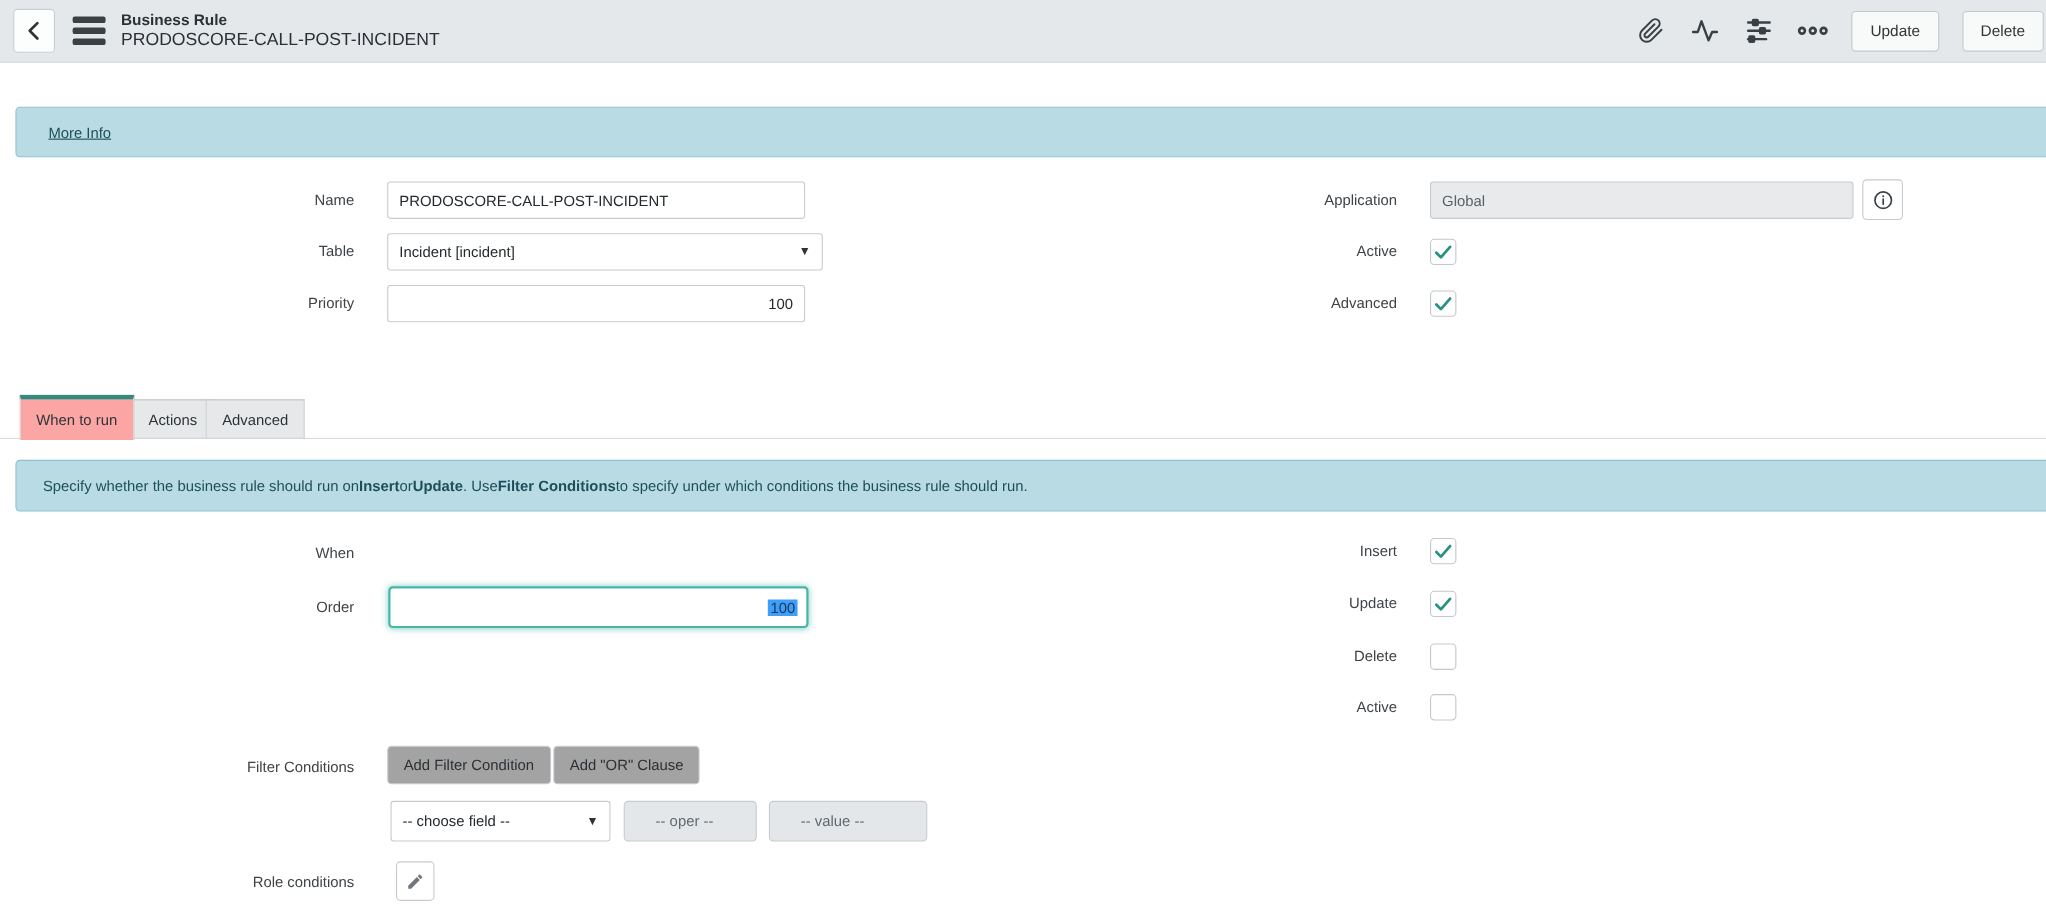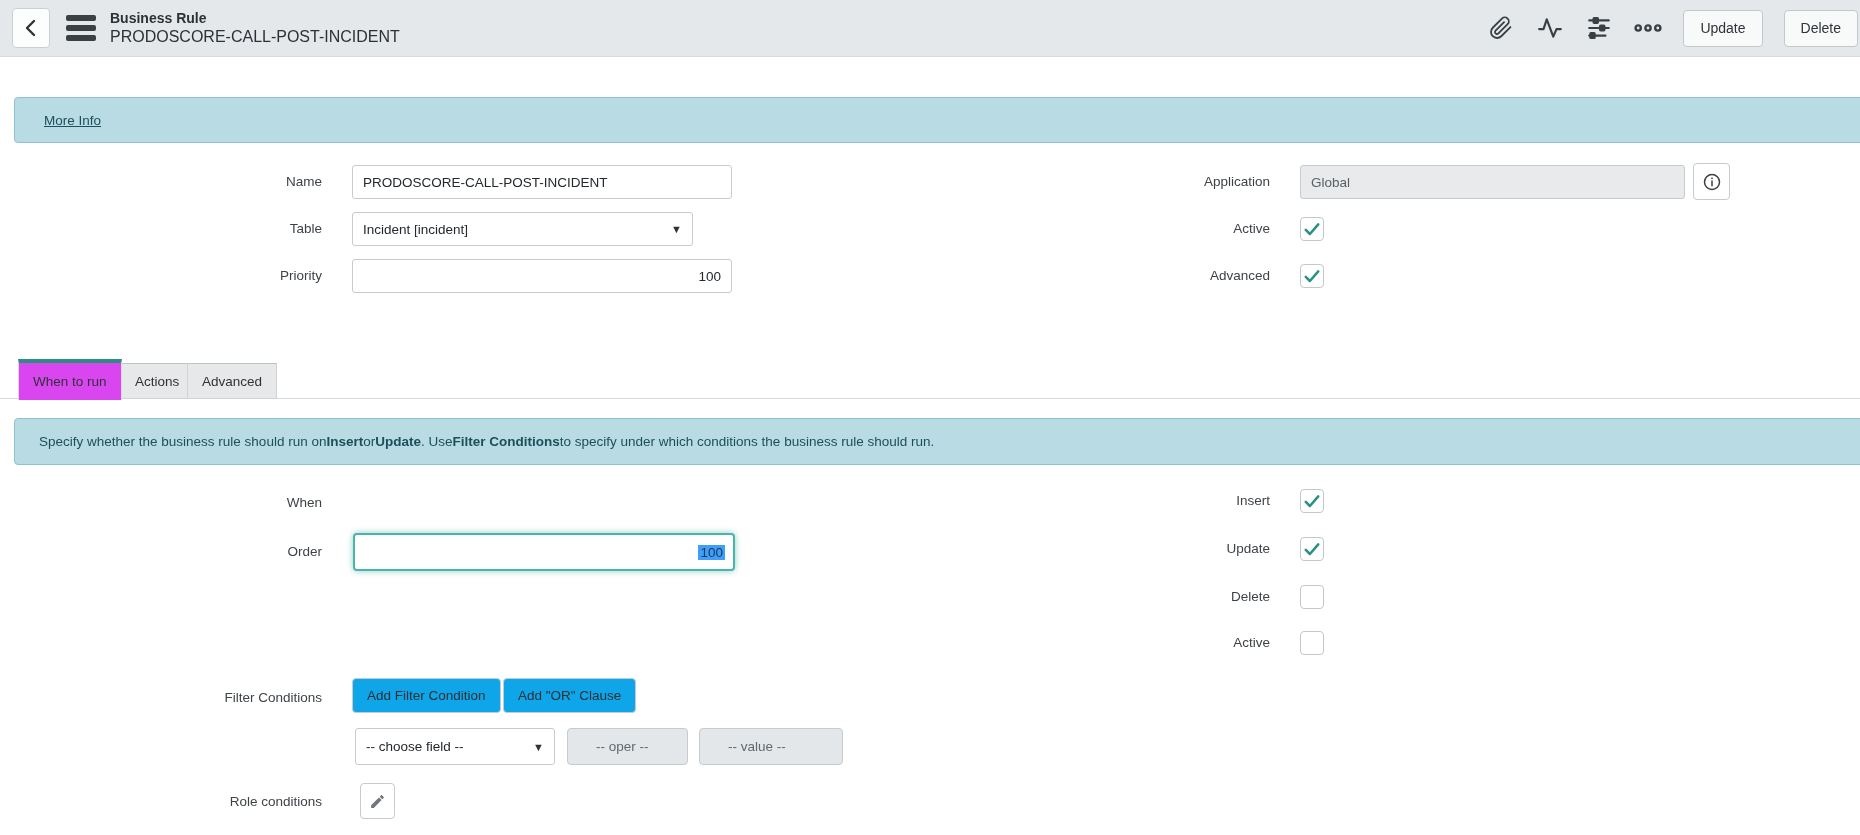--- a/index.html
+++ b/index.html
@@ -54,21 +54,21 @@
     position:absolute; height:34px; border:1px solid #c6cbcf; border-radius:3px;
     background:#fff; font-size:13.5px; color:#24292d; padding:0 10px;
     display:flex; align-items:center;
   }
   input.tbox { font-family:"Liberation Sans", sans-serif; display:block; }
   .readonly { background:#e8eaec; color:#596167; }
 
   #name-label     { top:165px; line-height:34px; }
   #name-input     { left:352px; top:165px; width:380px; }
   #table-label    { top:212px; line-height:34px; }
-  #table-select   { left:352px; top:212px; width:341px; justify-content:space-between; cursor:pointer; }
+  #table-select   { left:352px; top:212px; width:396px; justify-content:space-between; cursor:pointer; }
   #priority-label { top:259px; line-height:34px; }
   #priority-input { left:352px; top:259px; width:380px; text-align:right; }
   #app-label      { top:165px; line-height:34px; }
   #app-input      { left:1300px; top:165px; width:385px; }
   #app-info-btn   { position:absolute; left:1693px; top:163px; width:37px; height:37px;
                     background:#fff; border:1px solid #c6cbcf; border-radius:4px;
                     display:flex; align-items:center; justify-content:center; cursor:pointer; }
   #active-label   { top:217px; line-height:24px; }
   #active-check   { left:1300px; top:217px; }
   #advanced-label { top:264px; line-height:24px; }
@@ -84,21 +84,21 @@
 
   
   .tabs-line { position:absolute; top:398px; left:0; width:1860px; height:1px; background:#d8dbde; }
   .tab {
     position:absolute; top:363px; height:36px; background:#e6e8e9;
     border:1px solid #cfd3d6; border-top:1px solid #bec3c6;
     font-size:13.5px; color:#2e3337; display:flex; align-items:center;
     padding:0 14px; z-index:1; cursor:pointer;
   }
   .tab.active {
-    top:359px; height:41px; background:#d946ef; border:1px solid #d8dbde;
+    top:359px; height:41px; background:#fca5a5; border:1px solid #d8dbde;
     border-top:4px solid #2e8d80; border-bottom:none; z-index:2;
   }
   #tab-0 { left:18px; } #tab-1 { left:120px; } #tab-2 { left:187px; }
 
   
   #when-label  { top:486px; line-height:33px; }
   #when-select { left:355px; top:486px; width:378px; height:33px; justify-content:space-between; cursor:pointer; }
   #order-label { top:533px; line-height:38px; }
   #order-input {
     left:353px; top:533px; width:382px; height:38px;
@@ -113,21 +113,21 @@
   #update-label { top:537px; line-height:24px; }
   #update-check { left:1300px; top:537px; }
   #delete-label { top:585px; line-height:24px; }
   #delete-check { left:1300px; top:585px; }
   #query-label  { top:631px; line-height:24px; }
   #query-check  { left:1300px; top:631px; }
 
   #filter-label { top:686px; line-height:24px; }
   .form-btn {
     position:absolute; top:678px; height:35px; padding:0 14px;
-    background:#0ea5e9; border:1px solid #c6cbcf; border-radius:4px;
+    background:#a3a3a3; border:1px solid #c6cbcf; border-radius:4px;
     font-size:13.5px; color:#2b3034; display:flex; align-items:center; cursor:pointer;
     font-family:"Liberation Sans", sans-serif;
   }
   #add-filter-btn { left:352px; }
   #add-or-btn     { left:503px; }
 
   #choose-field { left:355px; top:728px; width:200px; height:37px; justify-content:space-between; cursor:pointer; }
   .gray-box {
     position:absolute; top:728px; height:37px; background:#e4e7e9;
     border:1px solid #c6cbcf; border-radius:4px; font-size:13.5px; color:#61696f;

